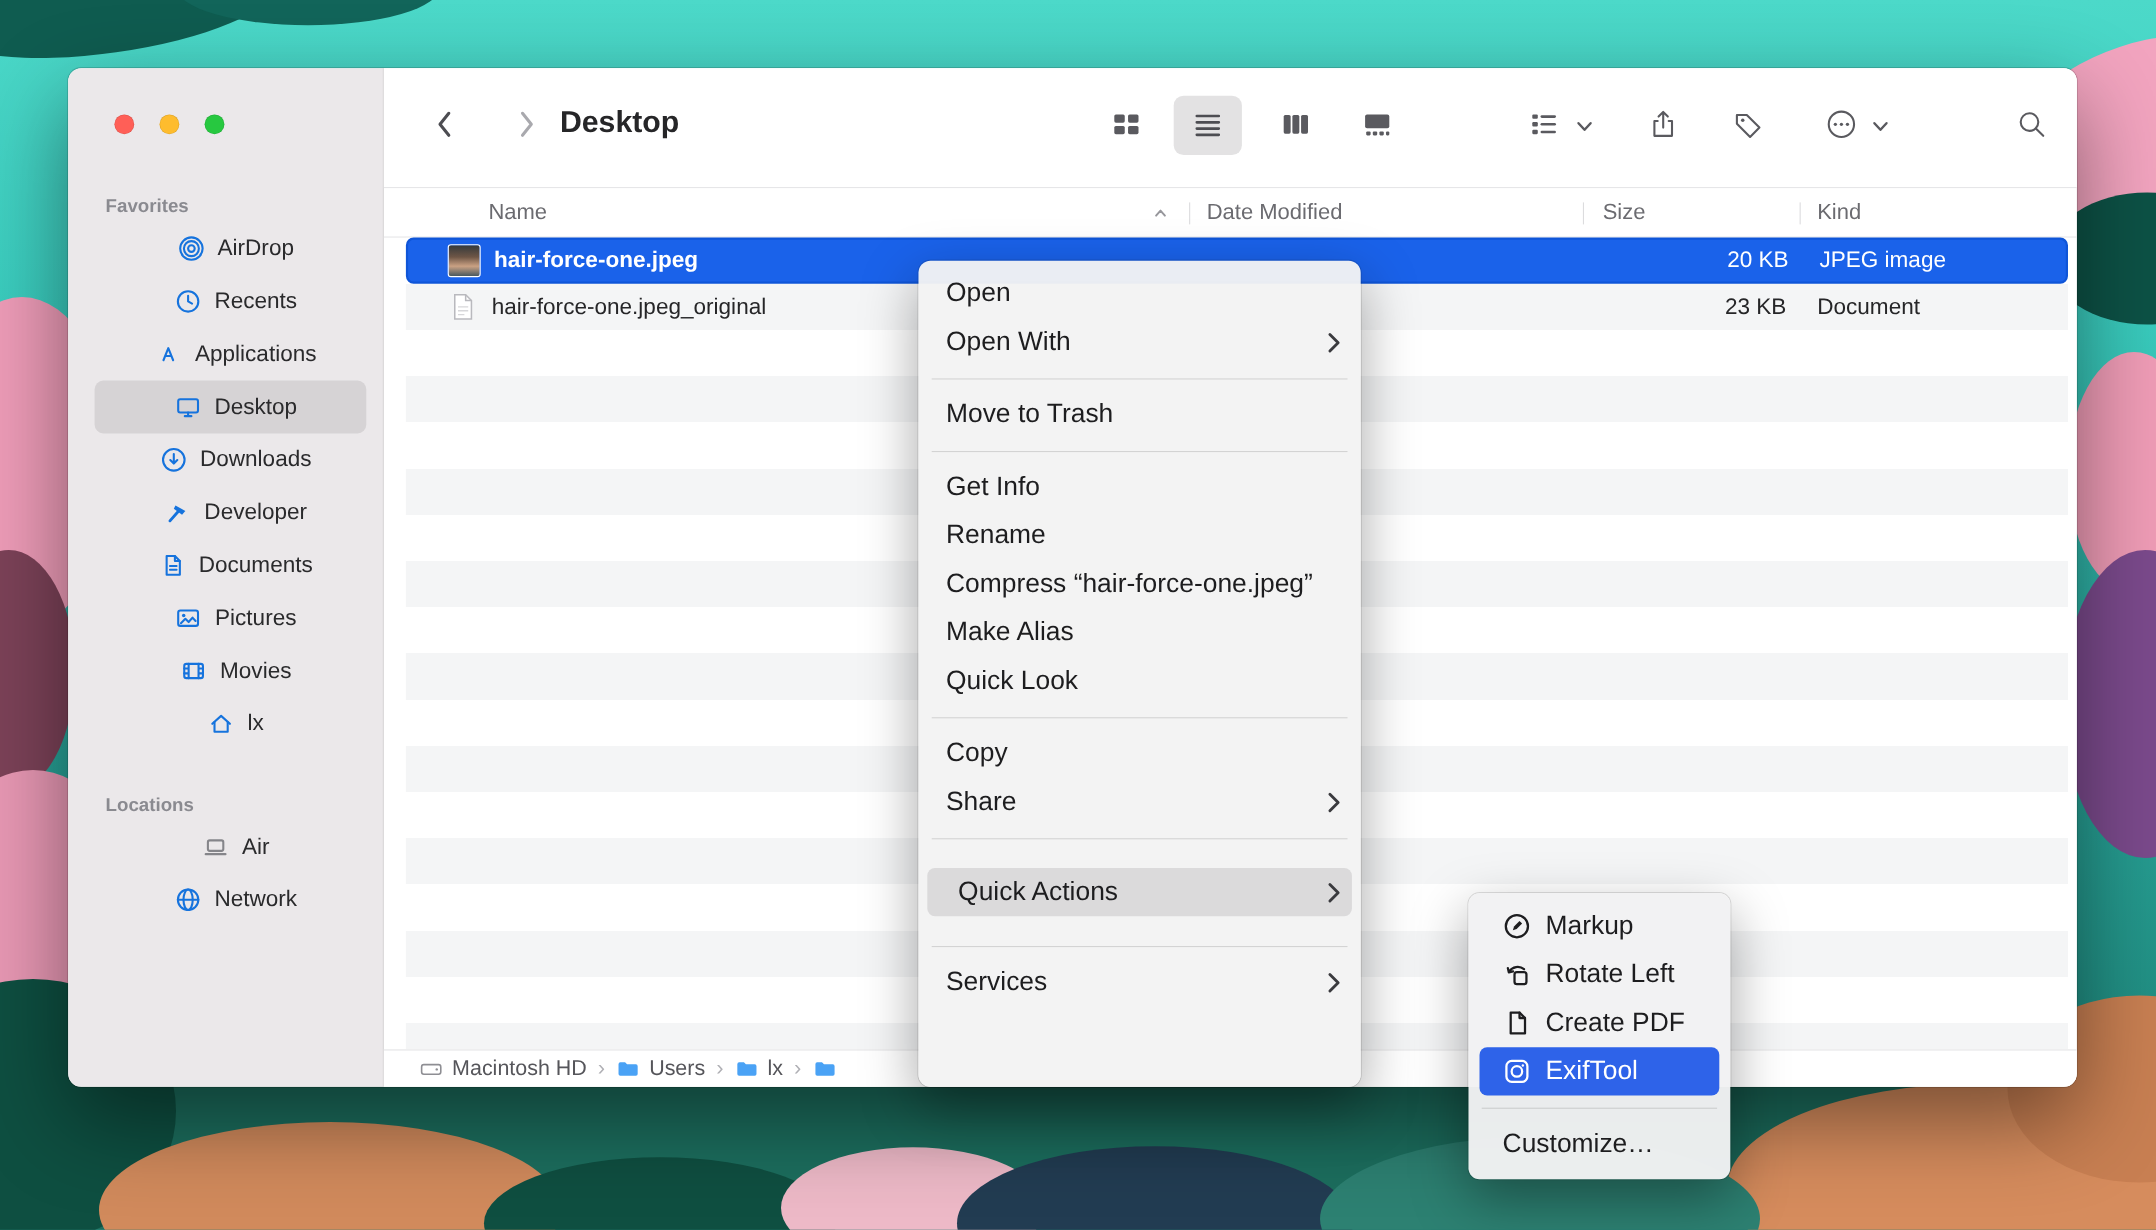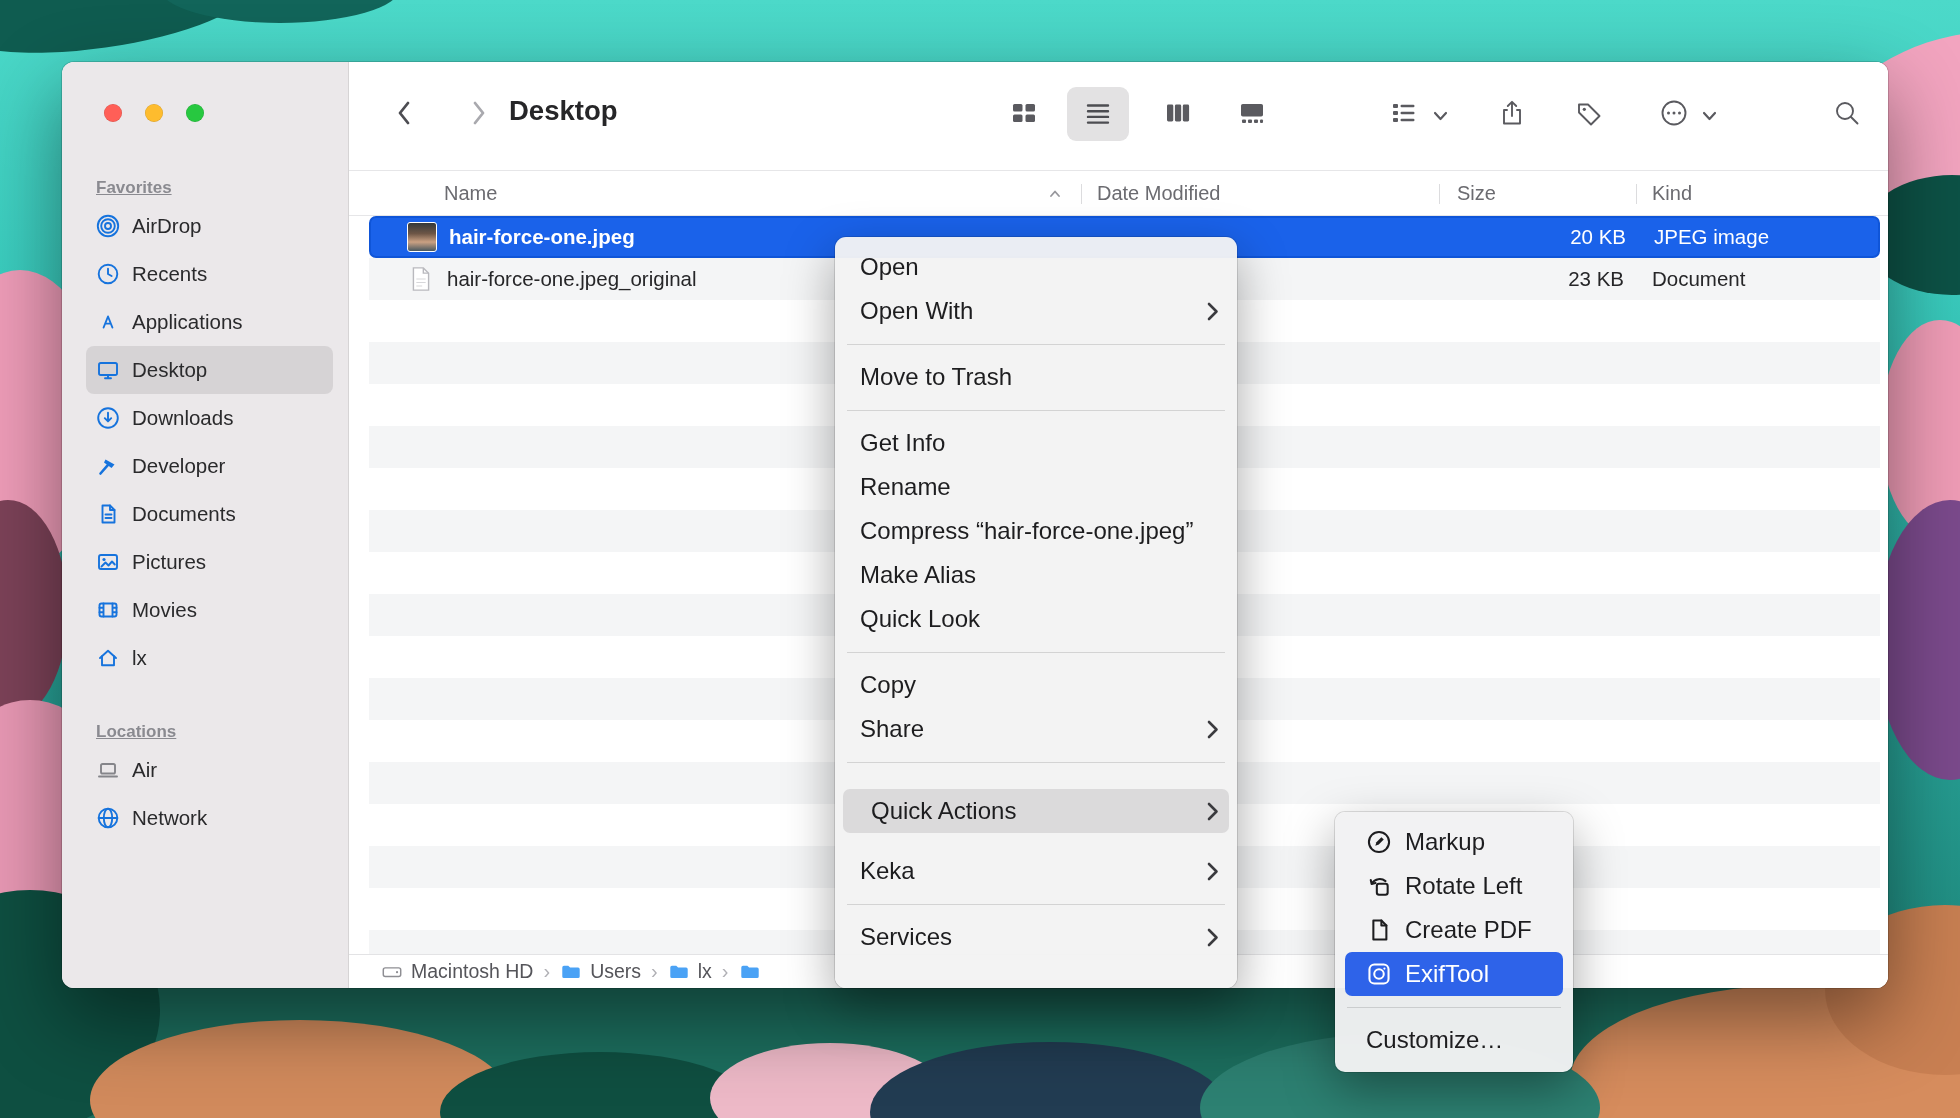--- a/index.html
+++ b/index.html
@@ -12,23 +12,23 @@
   
   .fwindow { position:absolute; left:62px; top:62px; width:1826px; height:926px;
     border-radius:12px; overflow:hidden; display:flex; z-index:1;
     box-shadow:0 30px 80px rgba(0,0,0,.45), 0 0 0 1px rgba(0,0,0,.15); background:#fff; }
 
   
   .sidebar { width:287px; flex:none; background:#ebe8ea; border-right:1px solid #d6d4d5; position:relative; padding-top:110px; }
   .traffic { position:absolute; top:42px; left:42px; display:flex; gap:23px; }
   .tl { width:18px; height:18px; border-radius:50%; box-shadow:inset 0 0 0 .5px rgba(0,0,0,.15); }
   .tl.red{background:#ff5f57}.tl.yellow{background:#febc2e}.tl.green{background:#27c840}
-  .side-head { margin:0 0 4px 34px; height:26px; font-size:17px; font-weight:700; color:#8a8a90; display:flex; align-items:flex-end;text-decoration:underline; }
+  .side-head { margin:0 0 4px 34px; height:26px; font-size:17px; font-weight:700; color:#8a8a90; display:flex; align-items:flex-end; }
   .side-head.loc { margin-top:34px; }
-  .side-item { height:48px; display:flex; align-items:center; margin:0 15px 0 24px; padding-left:10px; gap:12px; border-radius:8px; font-size:20.5px; color:#2a2a2c; }
+  .side-item { height:48px; display:flex; align-items:center; margin:0 15px 0 24px; padding-left:10px; gap:12px; border-radius:8px; font-size:20.5px; color:#2a2a2c;justify-content:center; }
   .side-item.selected { background:#d6d3d5; }
   .side-item svg { width:24px; height:24px; flex:none; }
   .sic { stroke:#1673dd; fill:none; stroke-width:1.9; stroke-linecap:round; stroke-linejoin:round; }
   .sic-gray { stroke:#85858a; }
 
   
   .main { flex:1; position:relative; background:#fff; }
 
   .toolbar { position:absolute; top:0; left:0; right:0; height:108px; background:#fff; }
   .tbtn { position:absolute; top:36px; width:30px; height:30px; }
@@ -477,26 +477,20 @@
   </div>
   <div class="m-sep">
       <i></i>
     </div>
   <div class="m-item hl">
     <span>Quick Actions</span>
     <svg class="arr" viewBox="0 0 13 21">
         <path class="arrico" d="M3 3 L10.5 10.5 L3 18"></path>
       </svg>
   </div>
-  <div class="m-item">
-    <span>Keka</span>
-    <svg class="arr" viewBox="0 0 13 21">
-        <path class="arrico" d="M3 3 L10.5 10.5 L3 18"></path>
-      </svg>
-  </div>
   <div class="m-sep">
       <i></i>
     </div>
   <div class="m-item">
     <span>Services</span>
     <svg class="arr" viewBox="0 0 13 21">
         <path class="arrico" d="M3 3 L10.5 10.5 L3 18"></path>
       </svg>
   </div>
 </div>

